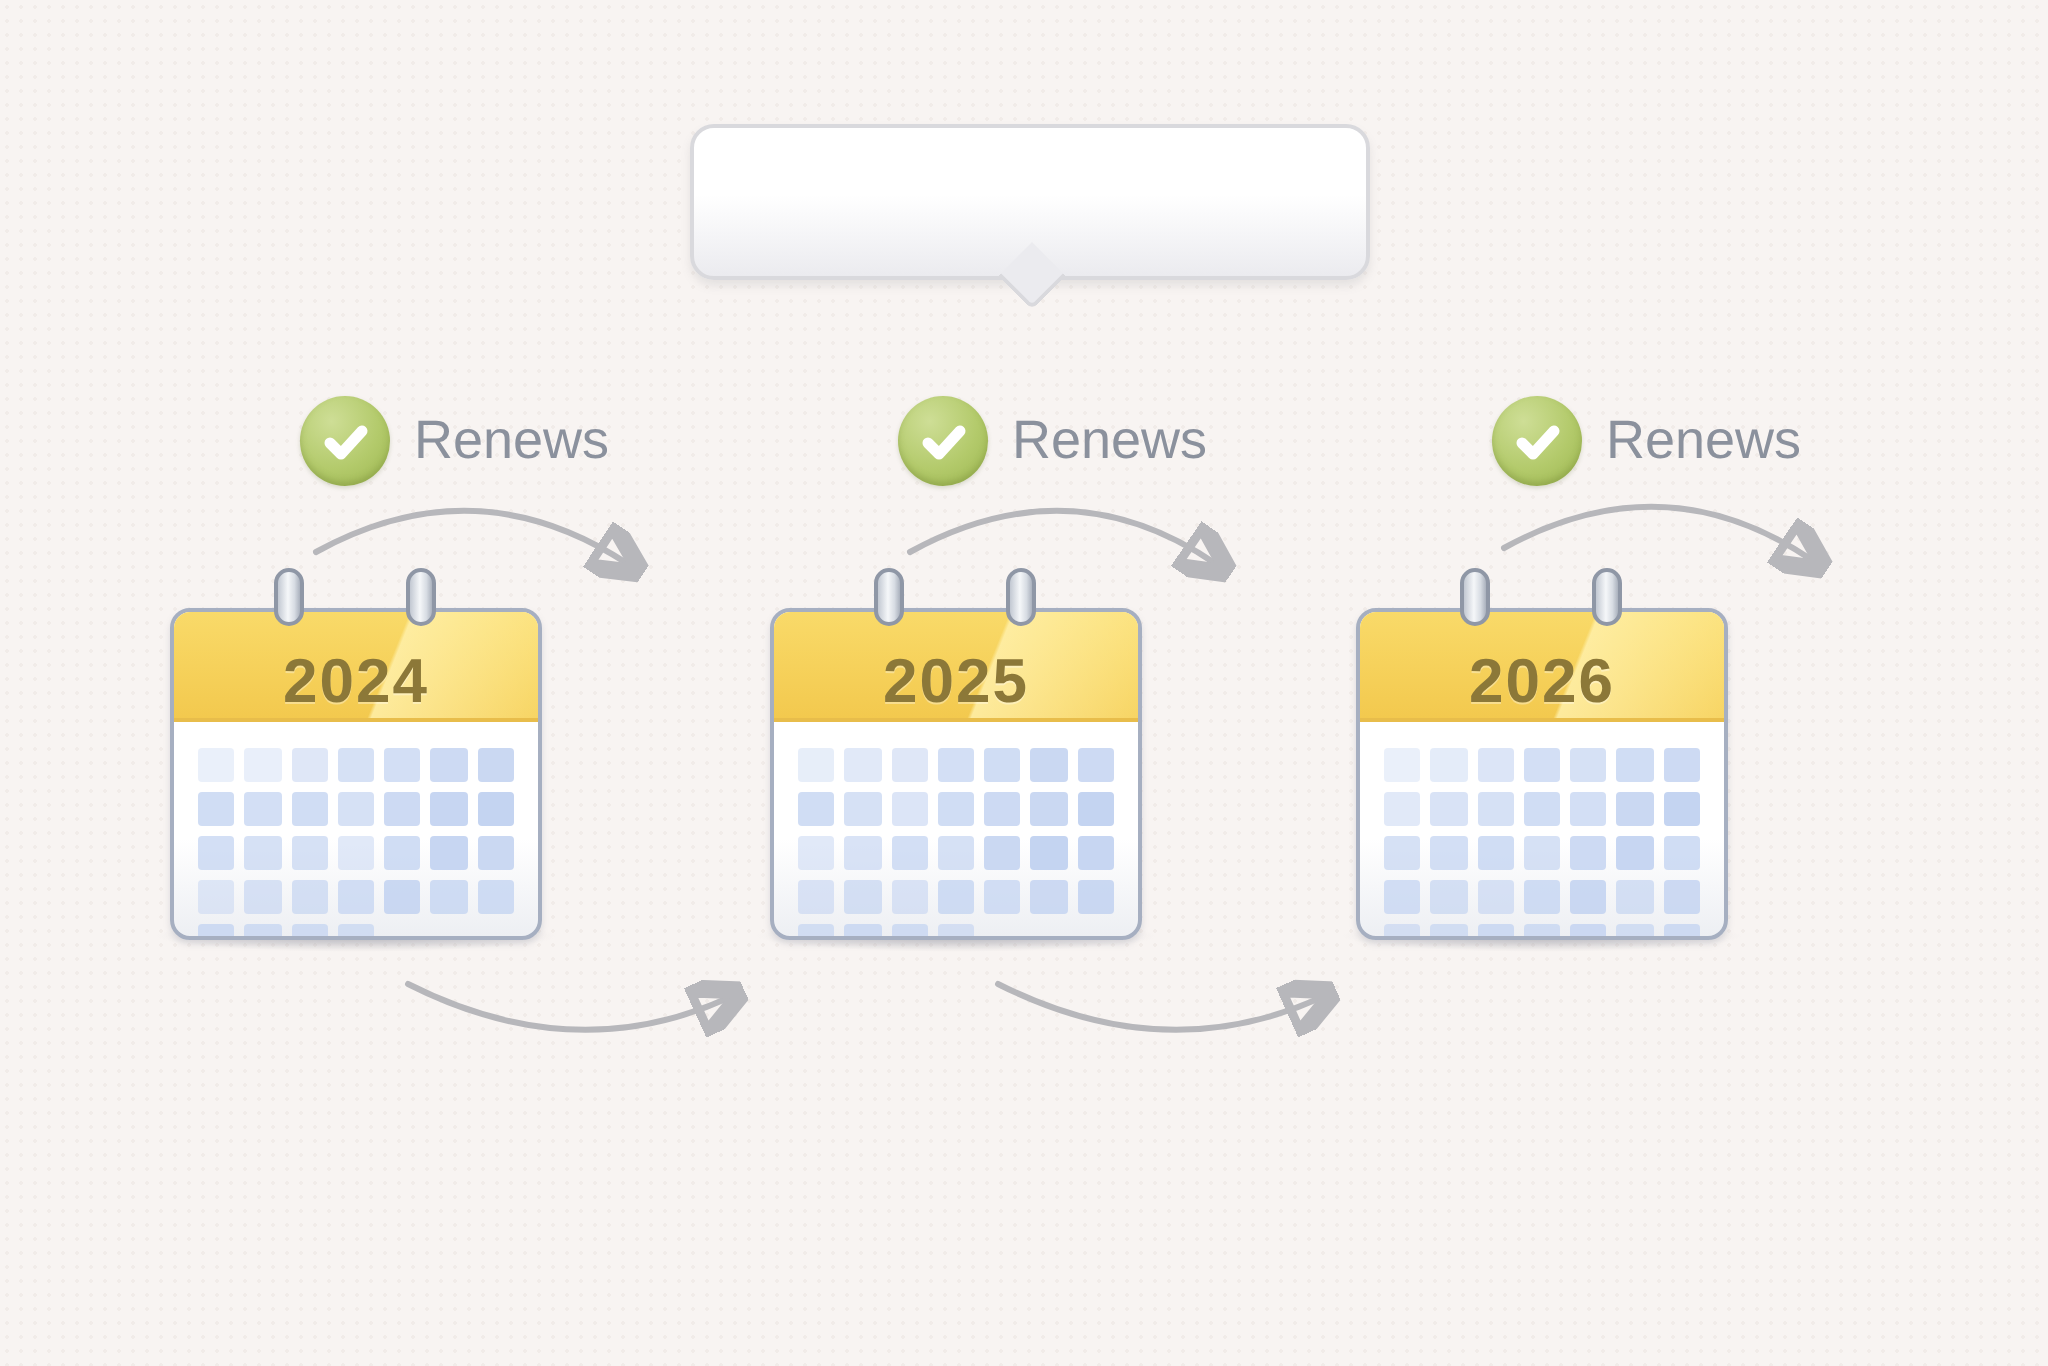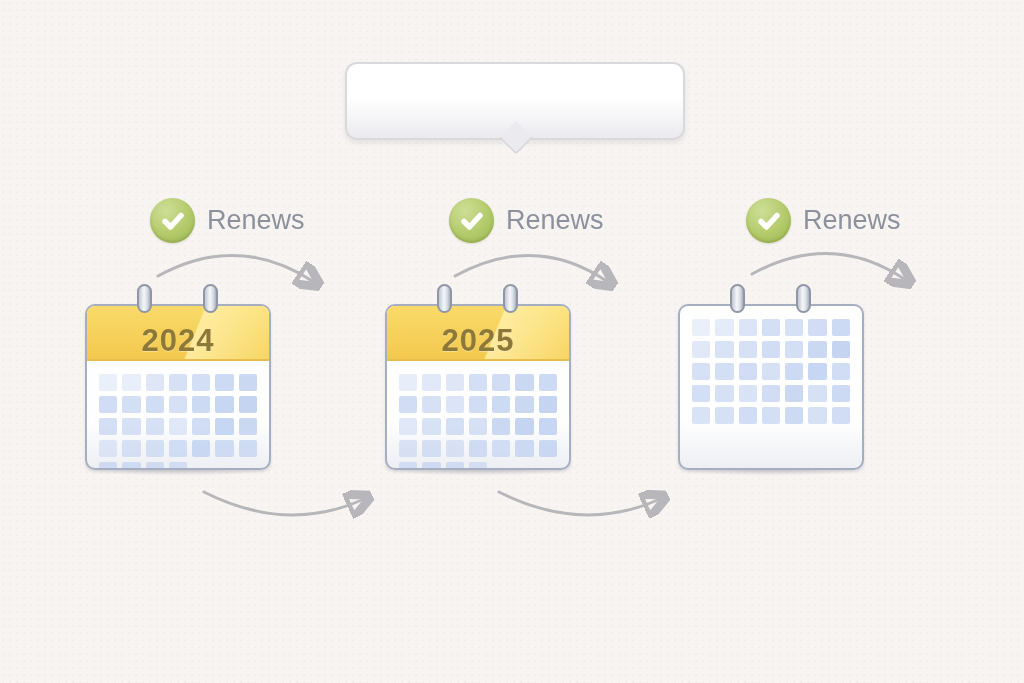--- a/index.html
+++ b/index.html
@@ -246,20 +246,23 @@
           <div class="cell" style="opacity: 0.65;"></div>
         </div>
     </div>
   </div>
 
   <div class="calendar" style="left:678px">
     <div class="cal-shadow"></div>
     <div class="ring ring-1"></div>
     <div class="ring ring-2"></div>
     <div class="cal-card">
+      <div class="cal-header">
+        <span class="cal-year">2026</span>
+      </div>
       <div class="cal-grid">
           <div class="cell" style="opacity: 0.35;"></div>
           <div class="cell" style="opacity: 0.45;"></div>
           <div class="cell" style="opacity: 0.6;"></div>
           <div class="cell" style="opacity: 0.75;"></div>
           <div class="cell" style="opacity: 0.7;"></div>
           <div class="cell" style="opacity: 0.8;"></div>
           <div class="cell" style="opacity: 0.85;"></div>
           <div class="cell" style="opacity: 0.5;"></div>
           <div class="cell" style="opacity: 0.65;"></div>

